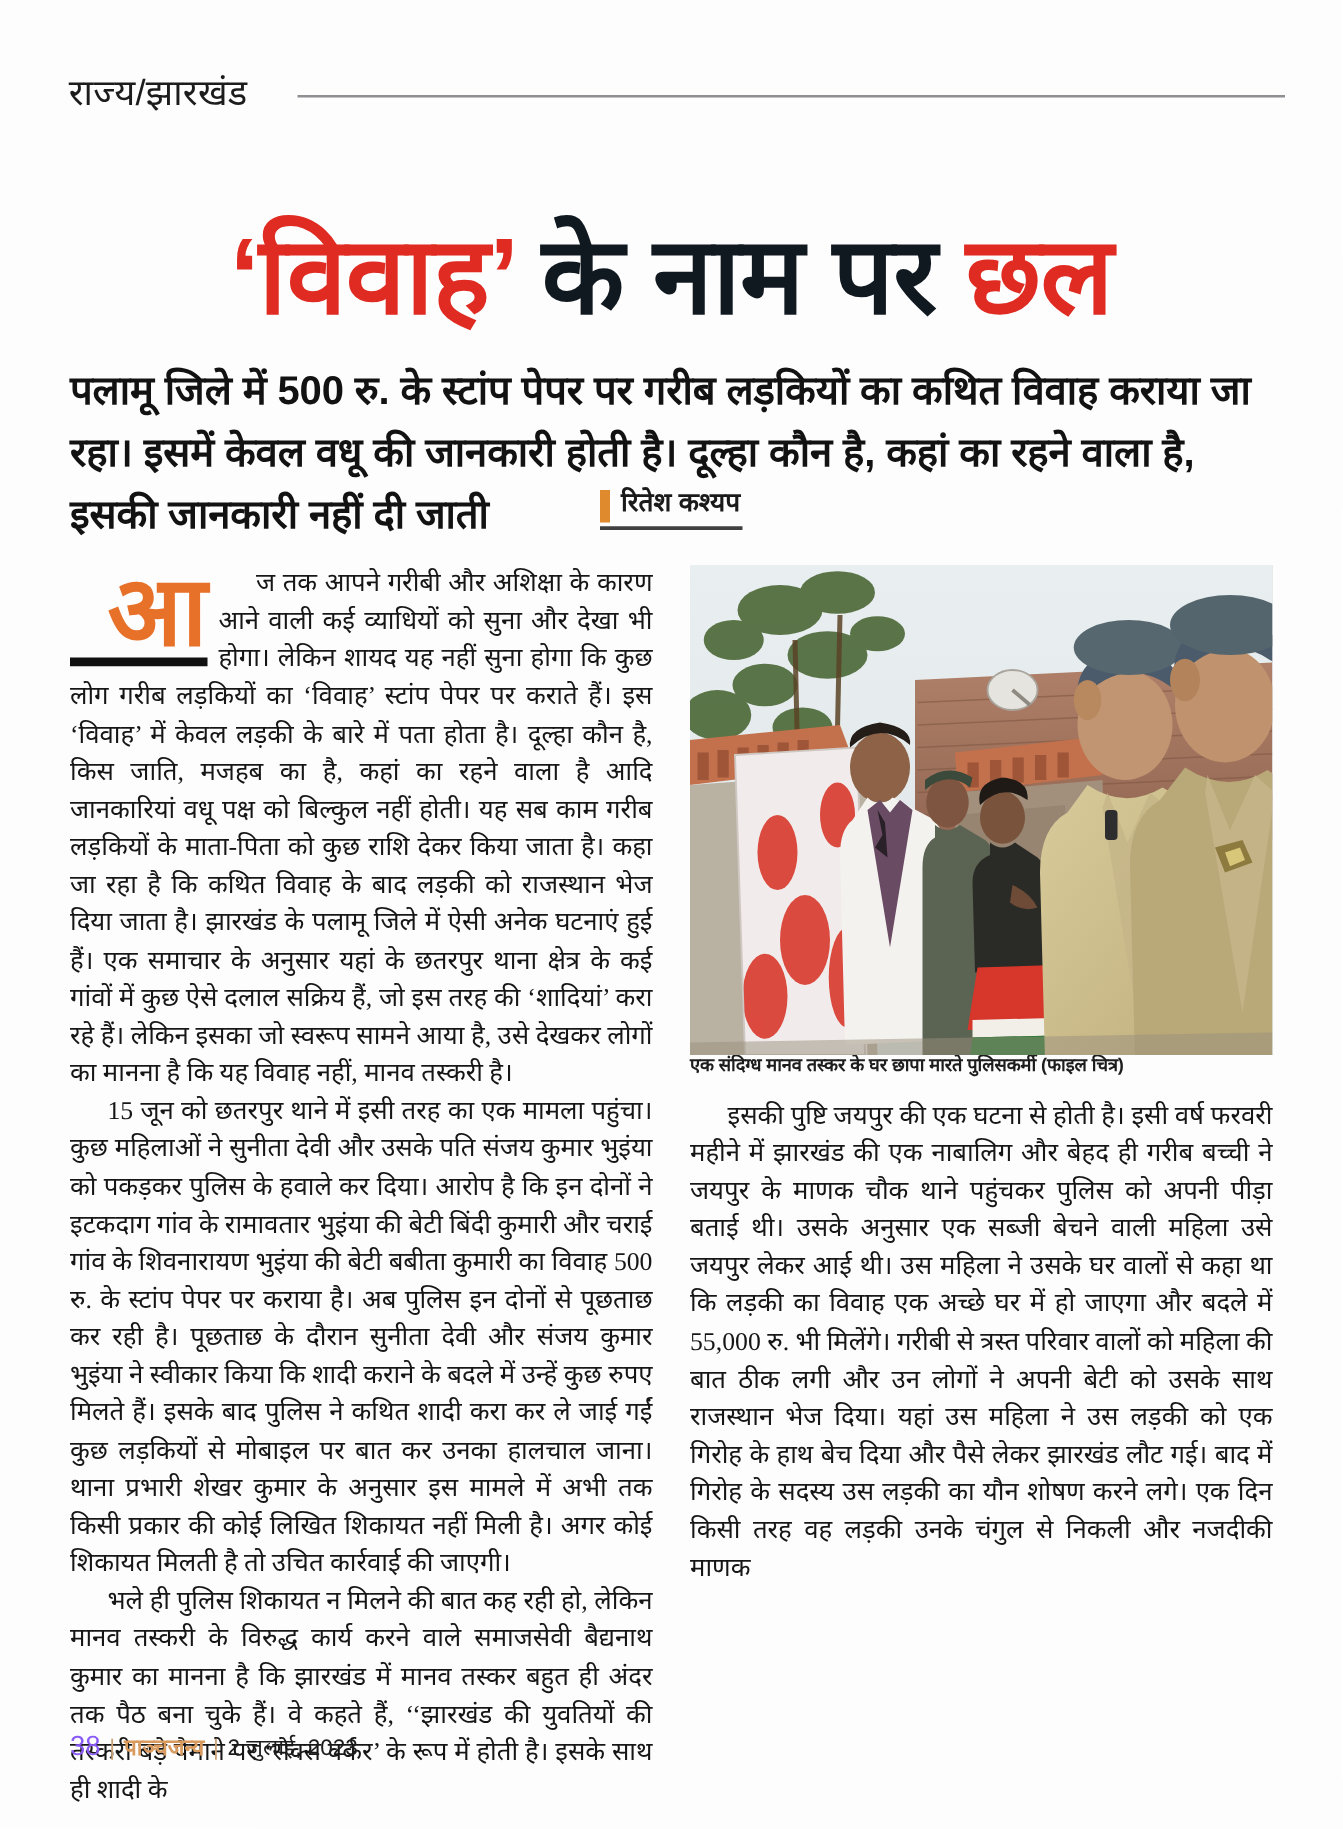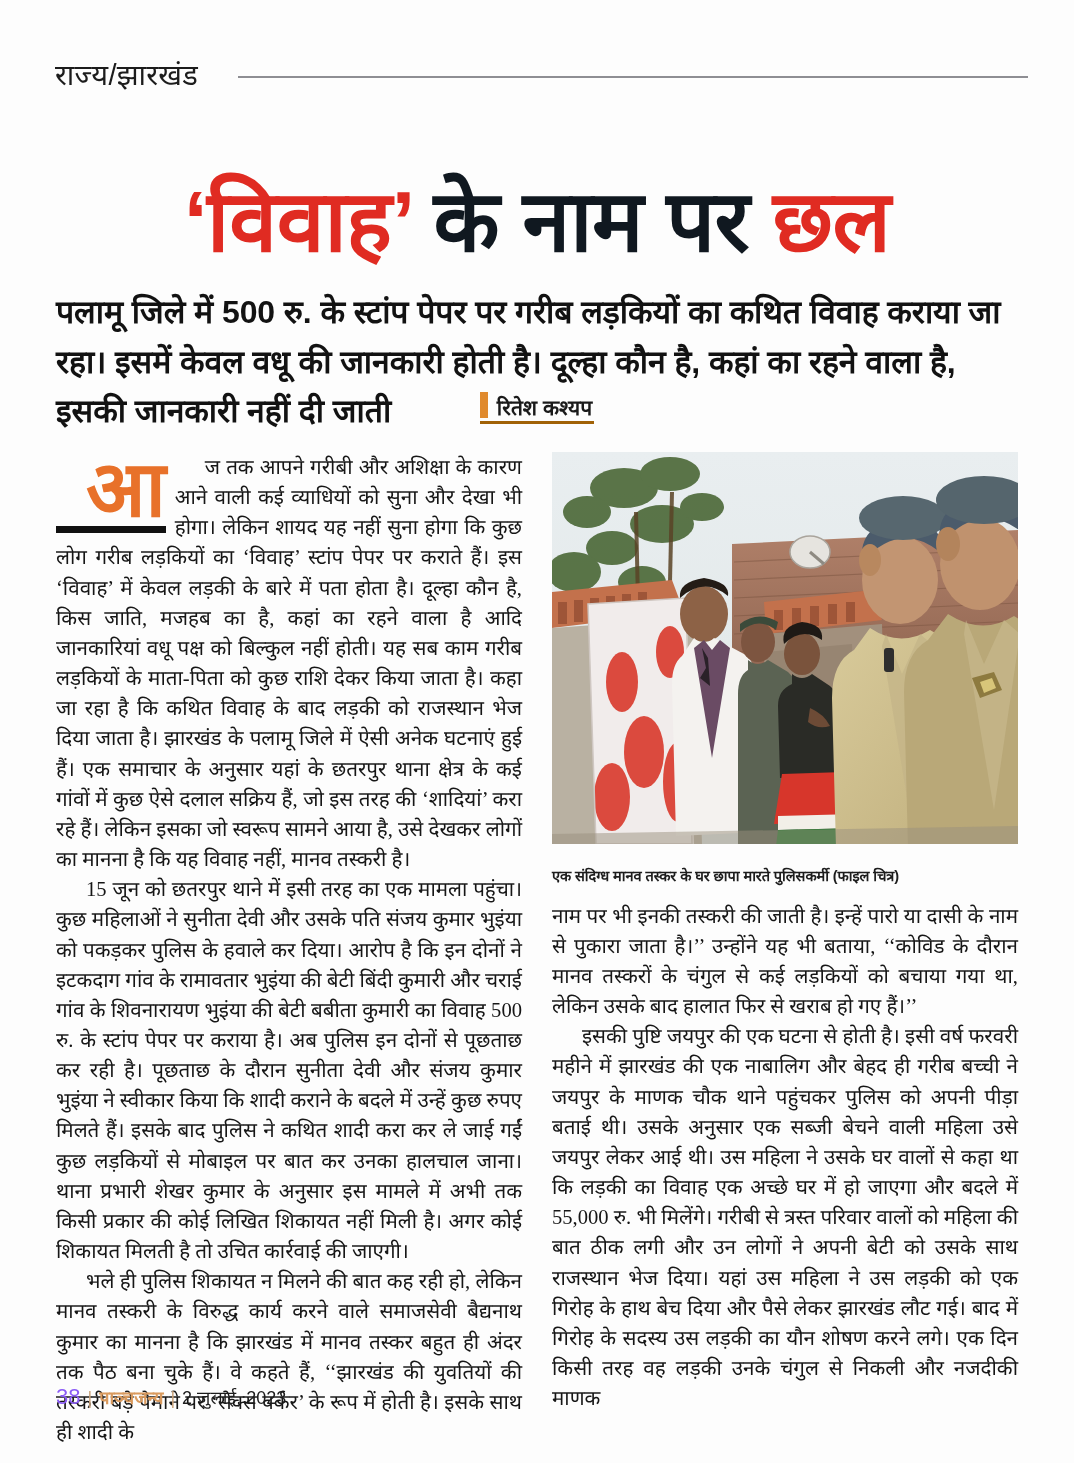--- a/index.html
+++ b/index.html
@@ -88,22 +88,22 @@
   .byline-wrap {
     position: absolute;
     left: 0;
     right: 0;
     top: 392px;
     display: flex;
     justify-content: center;
   }
   .byline {
     display: inline-flex;
-    align-items: flex-end;
-    border-bottom: 3px solid #a16207;
+    align-items: flex-start;
+    border-bottom: 3px solid #404040;
     padding: 0 2px 3px 0;
   }
   .byline-bar {
     width: 8px;
     height: 26px;
     background: #e08a2e;
     margin-right: 9px;
     flex: none;
   }
   .byline-name {
@@ -174,21 +174,21 @@
     overflow: hidden;
     background: #cfd6d8;
   }
   .photo svg { display: block; }
   .photo-caption {
     font-family: "Liberation Sans", "DejaVu Sans", sans-serif;
     font-weight: bold;
     font-size: 14.6px;
     line-height: 1.35;
     color: #1d1d1d;
-    padding-top: 23px;
+    padding-top: 0;
     padding-bottom: 6px;
     letter-spacing: -0.1px;
   }
 
   
   .footer {
     position: absolute;
     left: 56px;
     bottom: 55px;
     display: flex;
@@ -381,21 +381,20 @@
               <path d="M428 230 l12 -4 l4 10 l-12 5 Z" fill="#d8c679"></path>
             </g>
 
             <path d="M0 382 L466 374 L466 392 L0 392 Z" fill="#9a8f7e" opacity="0.5"></path>
           </svg>
         </div>
         <figcaption class="photo-caption">एक संदिग्ध मानव तस्कर के घर छापा मारते पुलिसकर्मी (फाइल चित्र)</figcaption>
       </figure>
 
       <div class="body-text">
-        <p class="no-indent">नाम पर भी इनकी तस्करी की जाती है। इन्हें पारो या दासी के नाम से पुकारा जाता है।’’ उन्होंने यह भी बताया, ‘‘कोविड के दौरान मानव तस्करों के चंगुल से कई लड़कियों को बचाया गया था, लेकिन उसके बाद हालात फिर से खराब हो गए हैं।’’</p>
         <p>इसकी पुष्टि जयपुर की एक घटना से होती है। इसी वर्ष फरवरी महीने में झारखंड की एक नाबालिग और बेहद ही गरीब बच्ची ने जयपुर के माणक चौक थाने पहुंचकर पुलिस को अपनी पीड़ा बताई थी। उसके अनुसार एक सब्जी बेचने वाली महिला उसे जयपुर लेकर आई थी। उस महिला ने उसके घर वालों से कहा था कि लड़की का विवाह एक अच्छे घर में हो जाएगा और बदले में 55,000 रु. भी मिलेंगे। गरीबी से त्रस्त परिवार वालों को महिला की बात ठीक लगी और उन लोगों ने अपनी बेटी को उसके साथ राजस्थान भेज दिया। यहां उस महिला ने उस लड़की को एक गिरोह के हाथ बेच दिया और पैसे लेकर झारखंड लौट गई। बाद में गिरोह के सदस्य उस लड़की का यौन शोषण करने लगे। एक दिन किसी तरह वह लड़की उनके चंगुल से निकली और नजदीकी माणक</p>
       </div>
     </div>
   </div>
 
   <div class="footer">
     <span class="folio">38</span>
     <span class="folio-sep">|</span>
     <span class="pub-name">पाञ्चजन्य</span>
     <span class="folio-sep">|</span>

